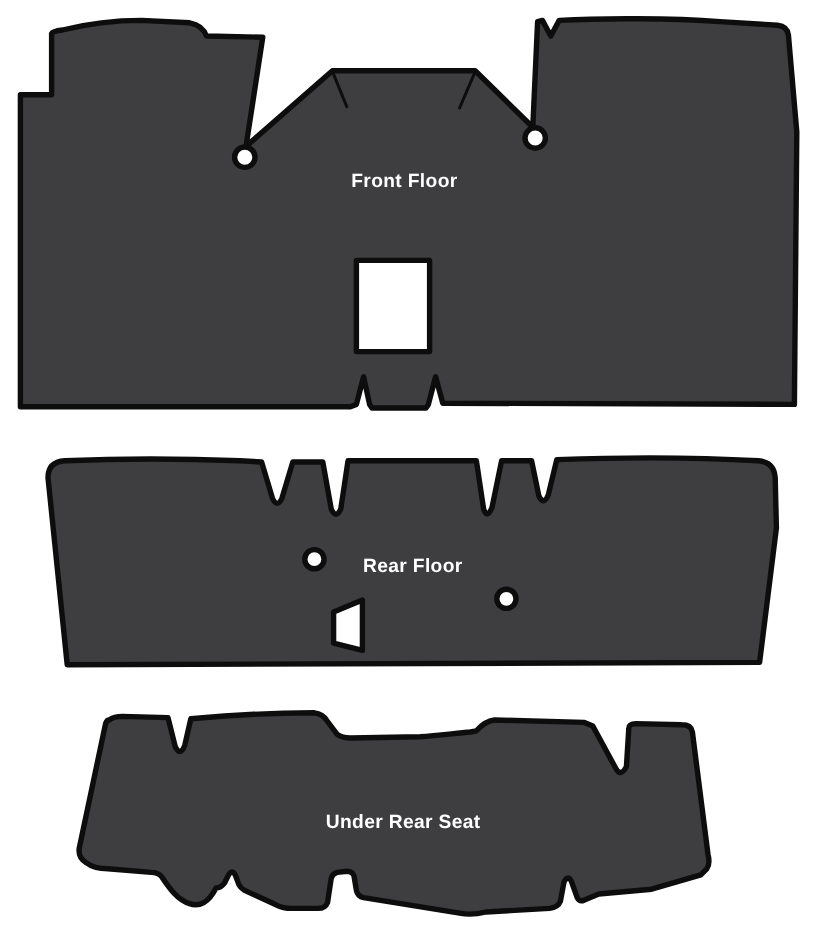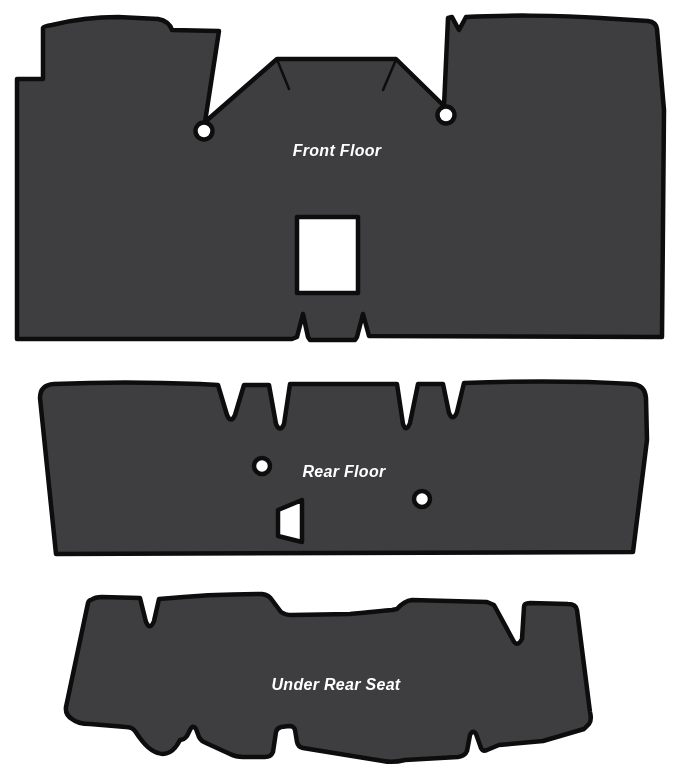--- a/index.html
+++ b/index.html
@@ -14,21 +14,20 @@
     background: var(--page-bg);
     width: 680px;
     height: 783px;
     overflow: hidden;
     font-family: "Liberation Sans", sans-serif;
   }
   .diagram-stage {
     width: 637px;
     height: 783px;
     position: relative;
-    font-style: italic;
   }
   svg.kit-diagram {
     display: block;
     filter: blur(0.3px);
   }
   .piece-outline {
     fill: var(--piece-fill);
     stroke: var(--piece-stroke);
     stroke-width: 4.5;
     stroke-linejoin: round;

